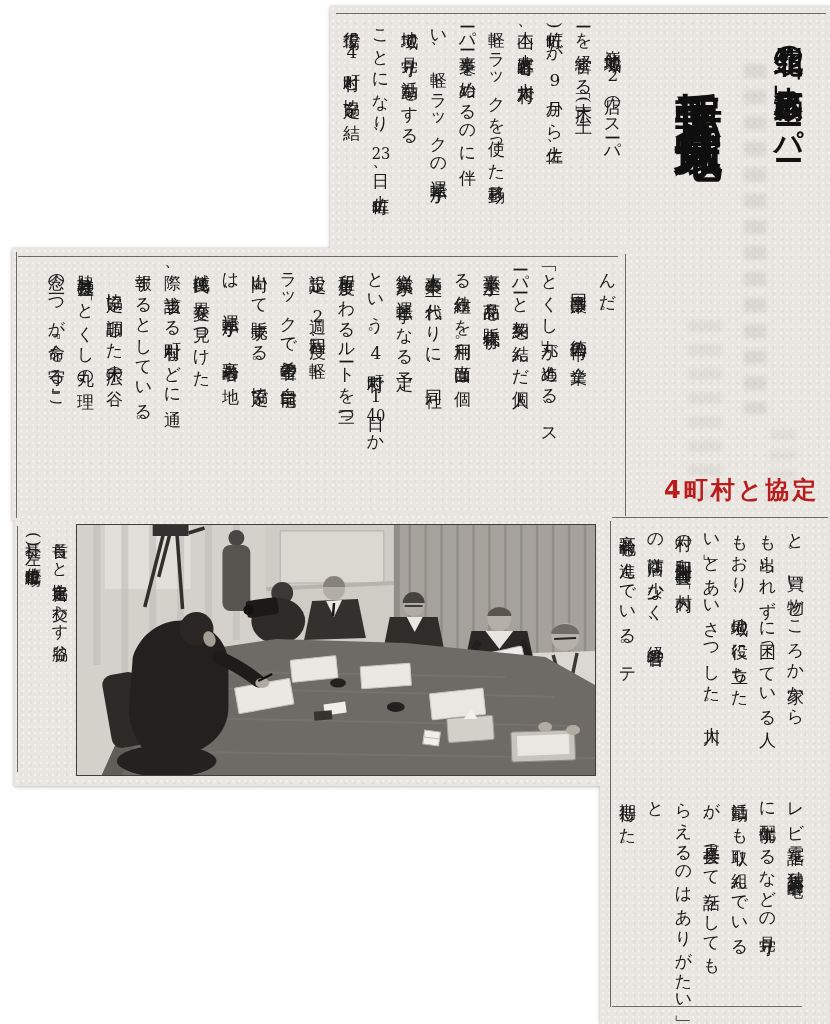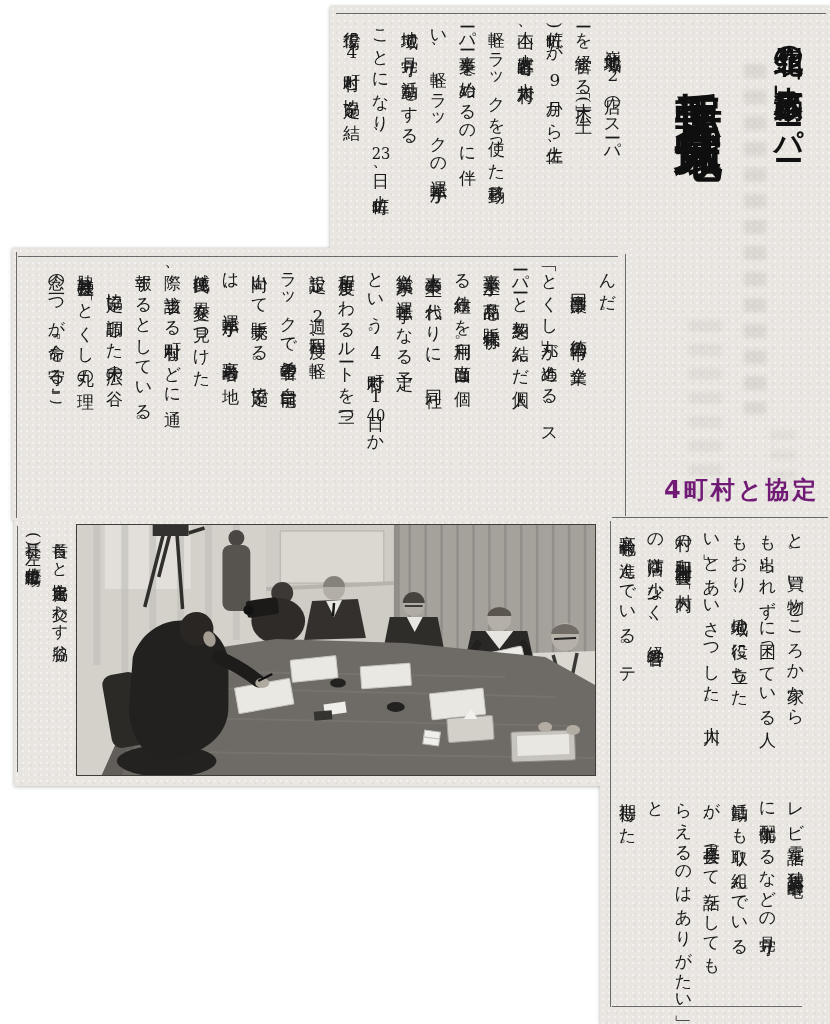--- a/index.html
+++ b/index.html
@@ -37,21 +37,21 @@
 
   .body17{font-size:17px;line-height:29px;letter-spacing:2px}
   #row1{left:337px;top:18px;width:290px;height:238px}
   #row2{left:38px;top:261px;width:584px;height:256px;line-height:29px}
   #row3{left:612px;top:522px;width:198px;height:268px;line-height:28px}
   #row4{left:612px;top:790px;width:198px;height:218px;line-height:28px}
 
   #kicker{left:764px;top:22px;width:50px;height:402px;font-size:29px;font-weight:700;letter-spacing:2px;line-height:50px;color:#111}
   #mainhead{left:656px;top:58px;width:86px;height:416px;font-size:47px;font-weight:900;letter-spacing:-2px;line-height:86px;color:#0f0f0f}
   #subhead{position:absolute;left:664px;top:474px;font-family:"DejaVu Sans","Liberation Sans",sans-serif;
-           font-size:24px;font-weight:700;letter-spacing:3px;color:#701a75}
+           font-size:24px;font-weight:700;letter-spacing:3px;color:#b91c1c}
 
   #caption{left:16px;top:530px;width:58px;height:246px;font-size:16px;line-height:27px;letter-spacing:1px}
 
   
   .ghost{position:absolute;filter:blur(2px);opacity:.55;pointer-events:none}
   .g1{left:744px;top:64px;width:22px;height:350px;
       background:repeating-linear-gradient(180deg,rgba(105,100,94,.22) 0 14px,transparent 14px 26px)}
   .g2{left:688px;top:320px;width:34px;height:190px;
       background:repeating-linear-gradient(180deg,rgba(105,100,94,.14) 0 12px,transparent 12px 24px)}
   .g3{left:770px;top:430px;width:26px;height:80px;

